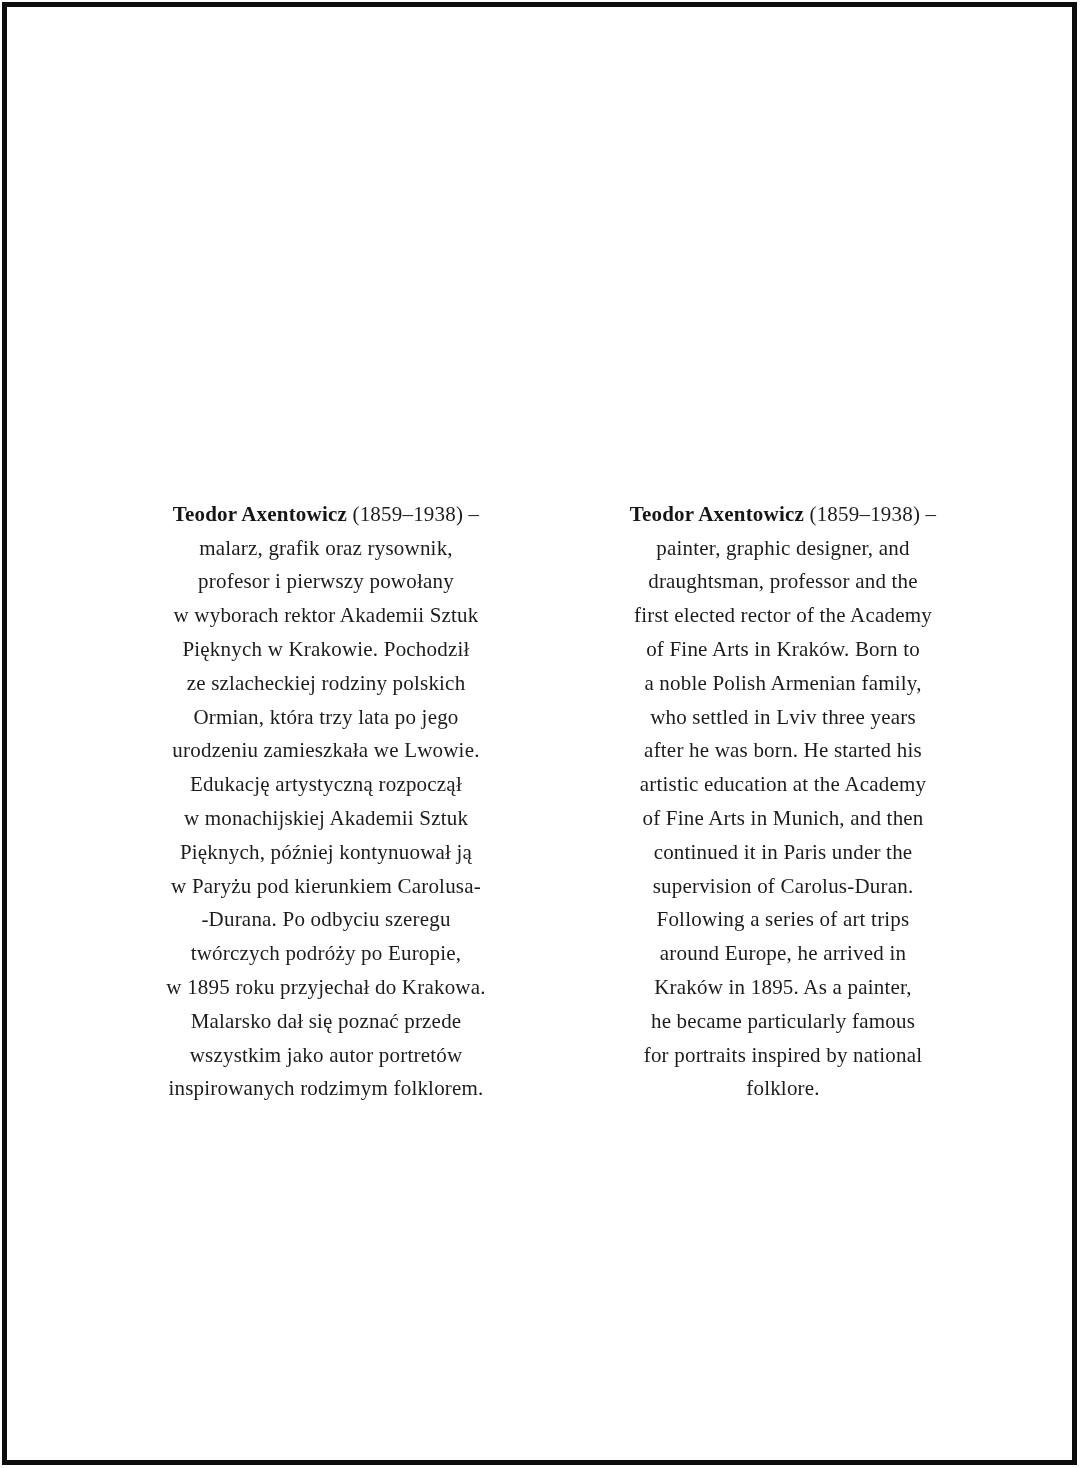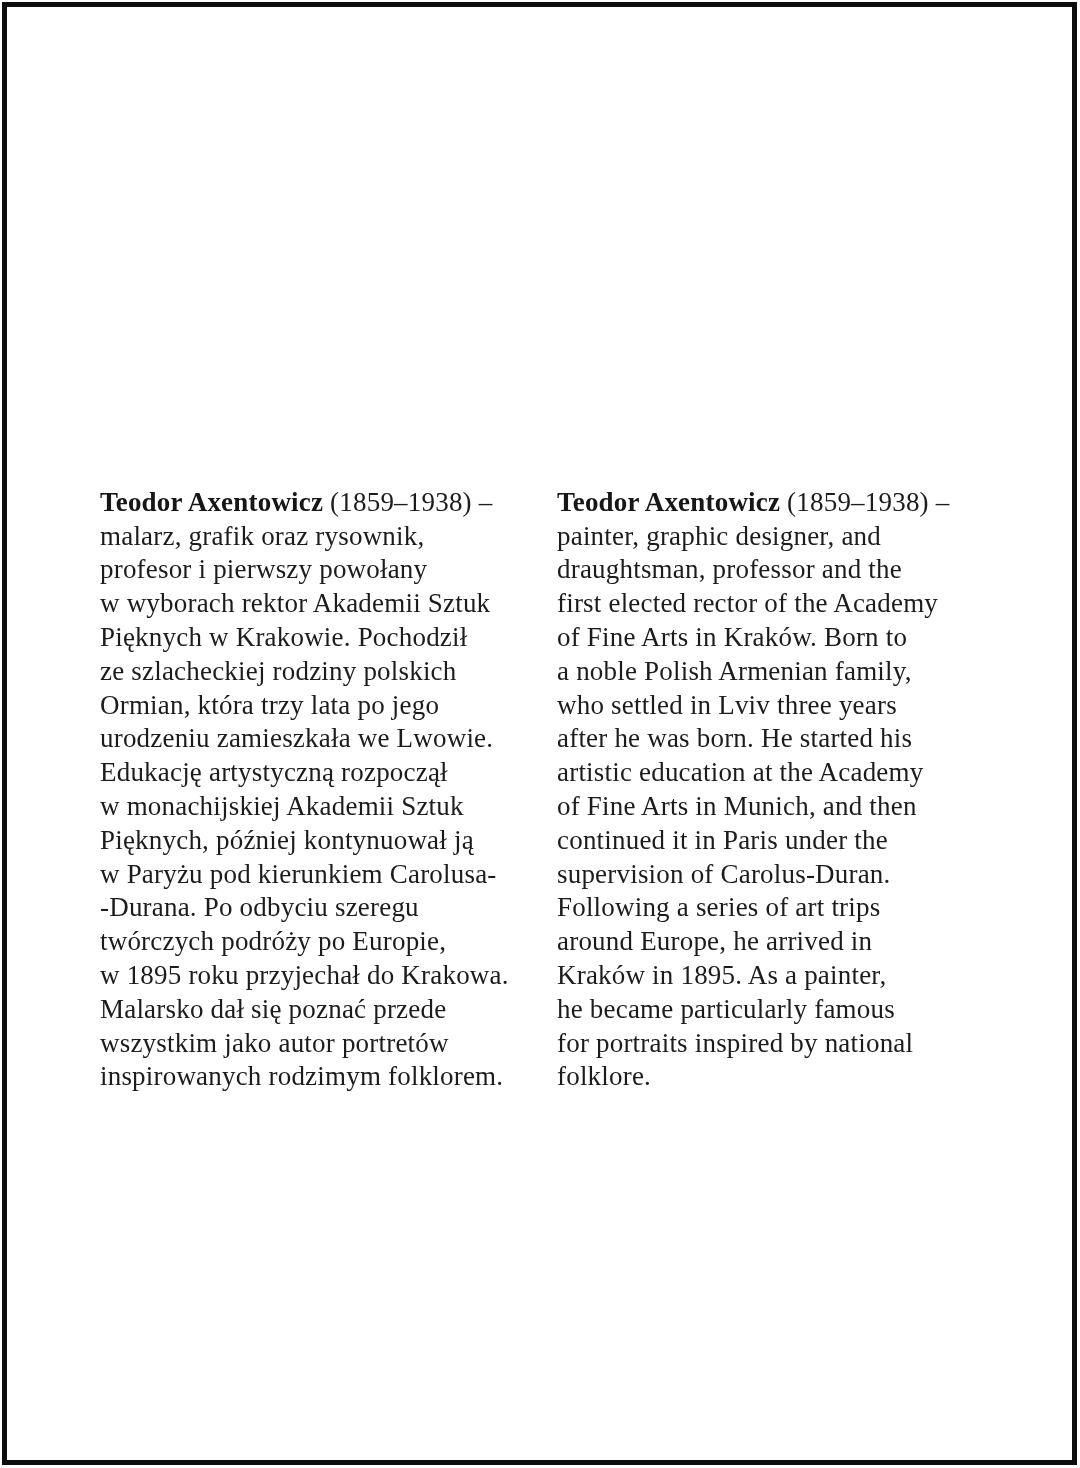--- a/index.html
+++ b/index.html
@@ -20,27 +20,27 @@
     left: 2px;
     top: 2px;
     right: 3px;
     bottom: 3px;
     border: 5px solid #0d0d0d;
     background: #ffffff;
     box-sizing: border-box;
   }
   .bio-column {
     position: absolute;
-    top: 452px;
+    top: 464px;
     width: 452px;
-    font-size: 27px;
+    font-size: 21px;
     line-height: 33.8px;
     letter-spacing: 0.2px;
     white-space: pre-line;
-    text-align: left;
+    text-align: center;
   }
   .bio-column.left  { left: 100px; }
   .bio-column.right { left: 557px; }
   .bio-lead {
     font-weight: bold;
     color: #161616;
   }
 </style>
 </head>
 <body>

